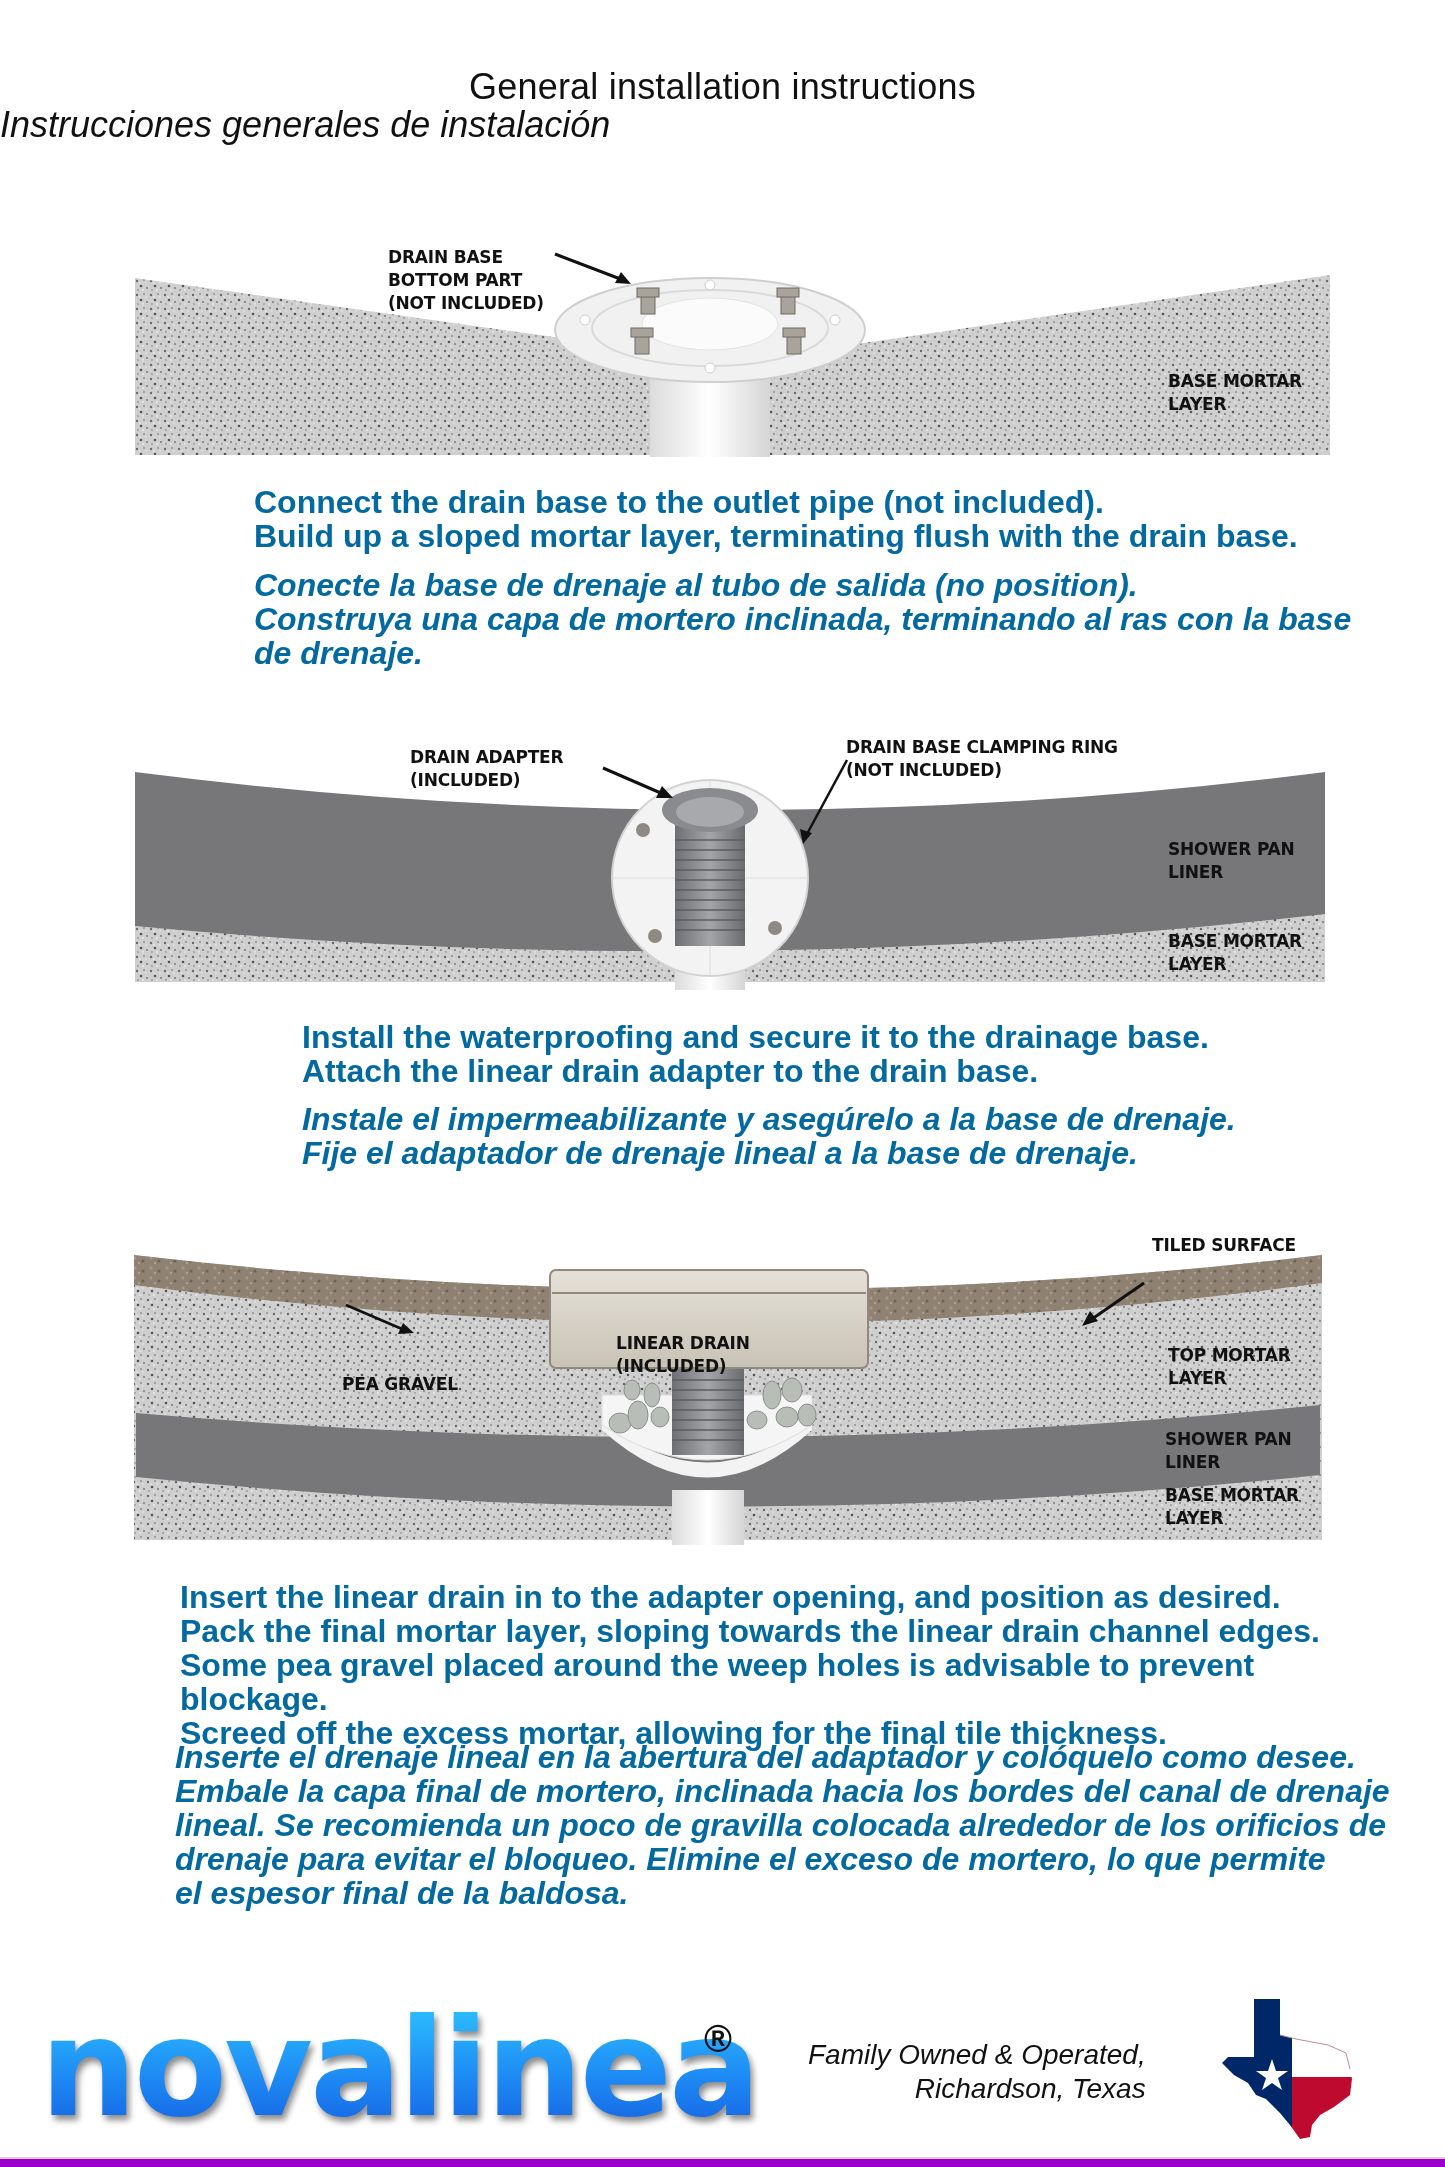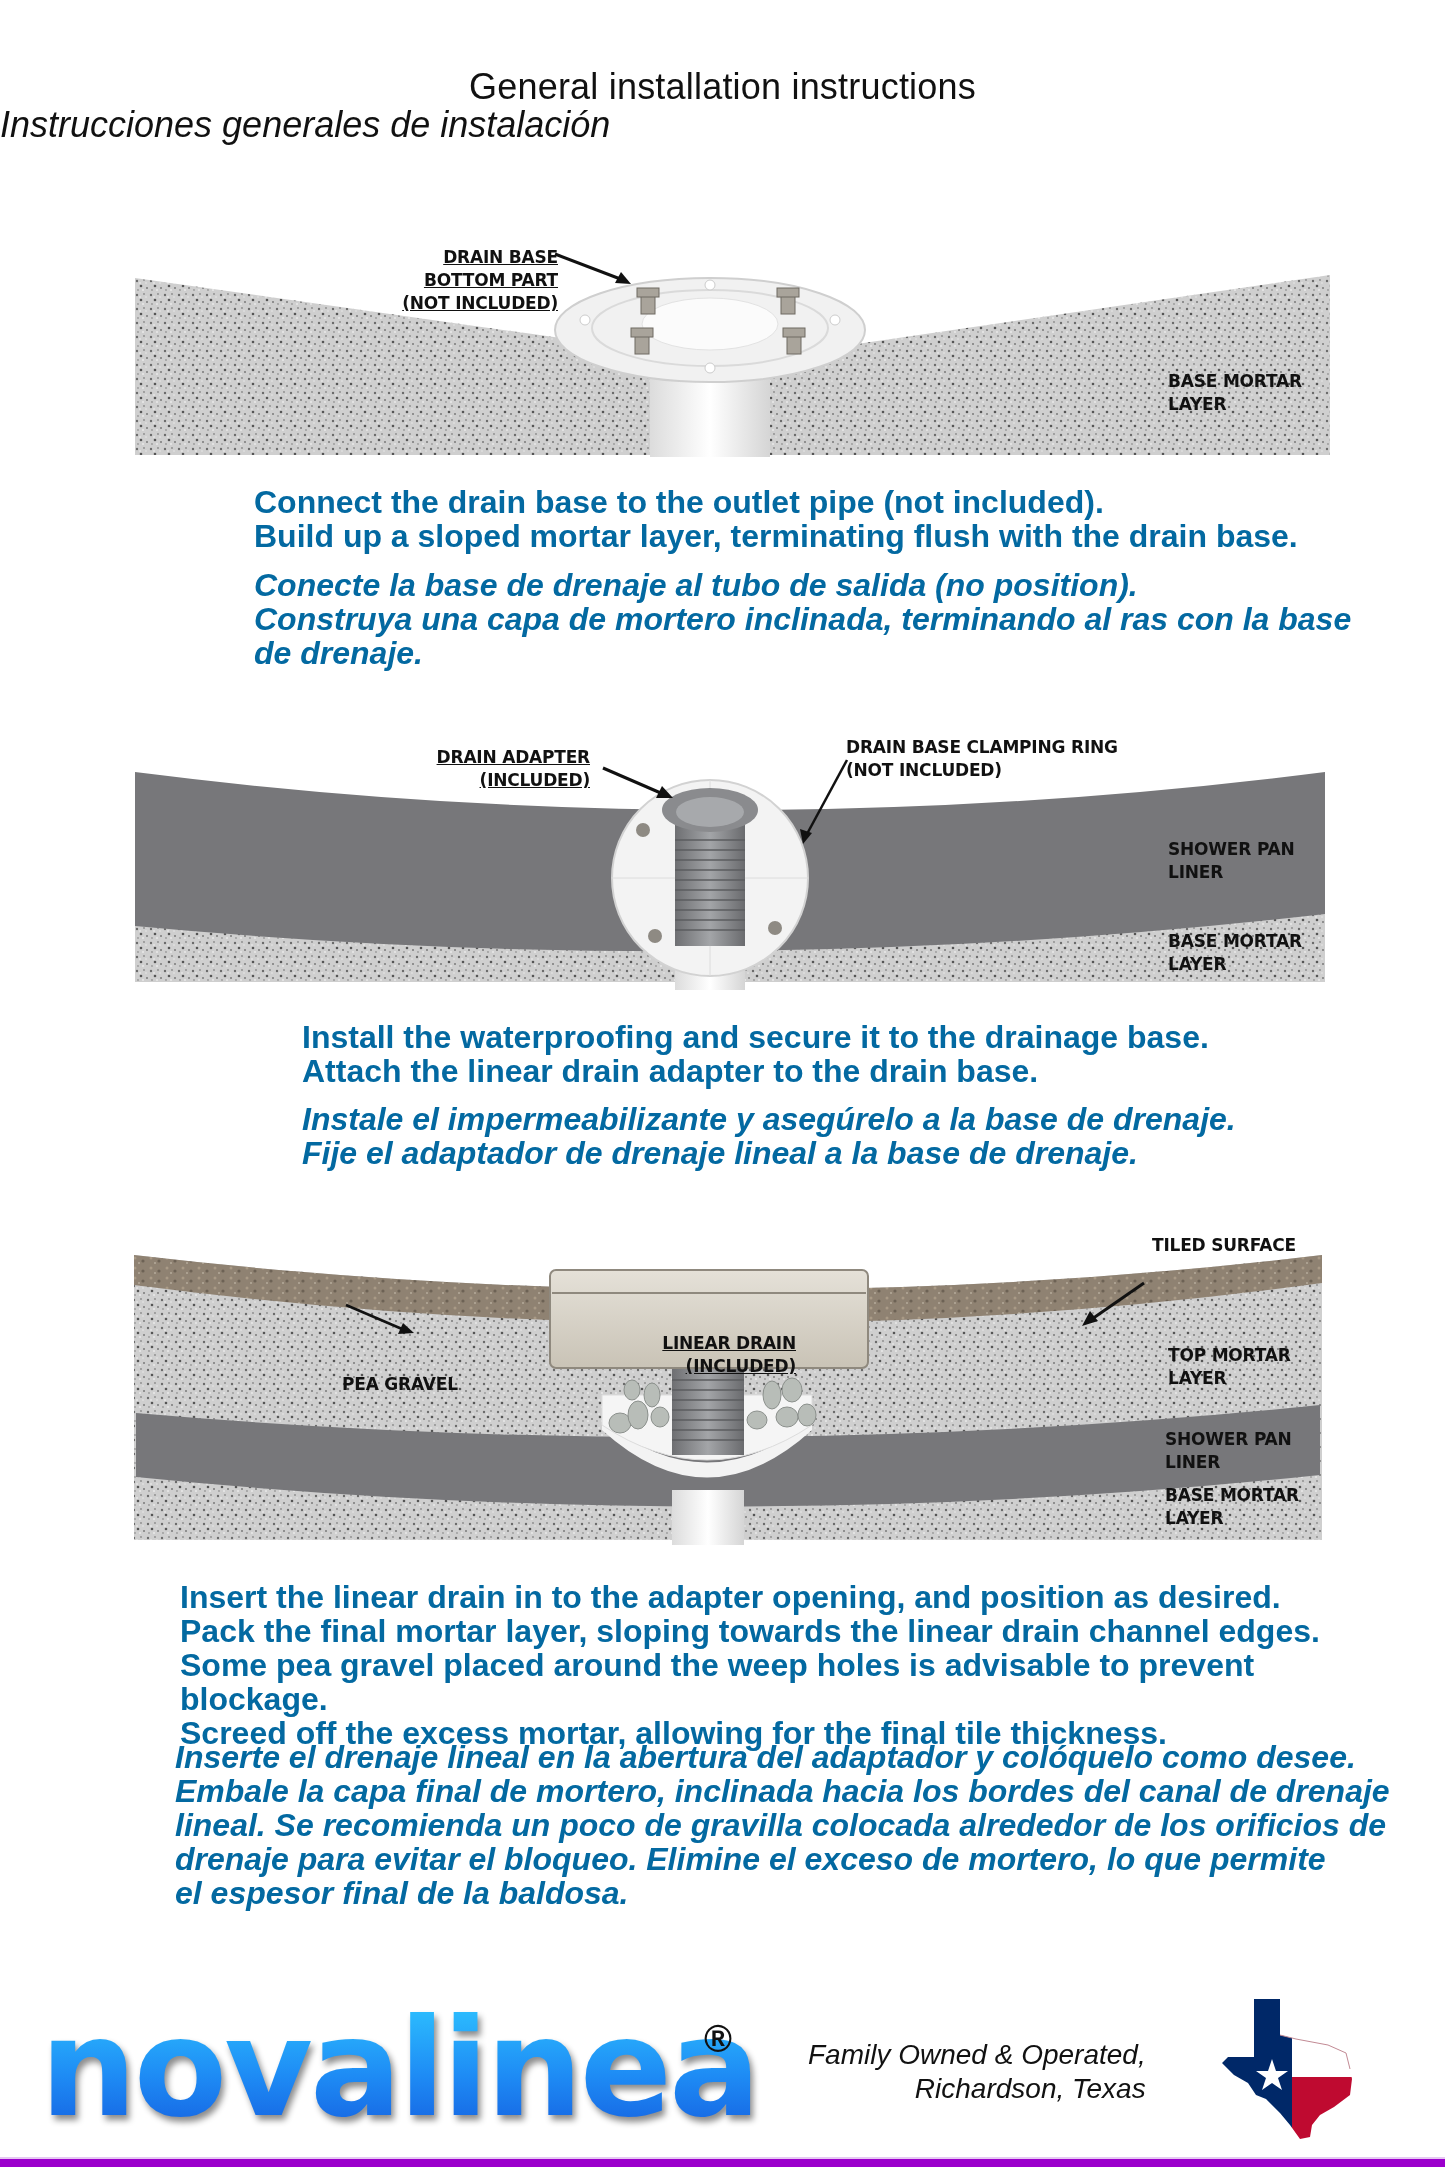--- a/index.html
+++ b/index.html
@@ -4,21 +4,21 @@
 <style>
   html, body { margin: 0; padding: 0; background: #ffffff; }
   body { width: 1445px; height: 2167px; position: relative; overflow: hidden;
          font-family: "Liberation Sans", "DejaVu Sans", sans-serif; color: #111; }
   .abs { position: absolute; }
   .title-en { top: 48px; left: 0; width: 1445px; text-align: center; font-size: 36px; font-weight: 300; letter-spacing: 0.2px; margin-top: 18px; }
   .title-es { top: 104px; left: 0; width: 1445px; font-size: 36px; font-style: italic; font-weight: 300; }
   .para { font-size: 32px; line-height: 34px; color: #0369a1; white-space: pre-line; font-weight: bold; }
   .para.it { font-style: italic; }
   .lbl { font-family: "DejaVu Sans", sans-serif; font-weight: bold; font-size: 17px; line-height: 23px; color: #111; white-space: pre-line; letter-spacing: -0.2px; }
-  .lbl.c { text-align: right; text-decoration: underline; }
+  .lbl.c { text-align: left; }
   svg.diag { position: absolute; }
   .logo { top: 2000px; left: 40px; font-family: "DejaVu Sans", sans-serif; font-size: 136px; font-weight: bold;
           letter-spacing: -3px; line-height: 1;
           background: linear-gradient(180deg, #2ec3ff 0%, #1e8cf5 55%, #1560e0 100%);
           -webkit-background-clip: text; background-clip: text; color: transparent;
           filter: drop-shadow(3px 5px 3px rgba(0,0,0,0.45)); }
   .reg { top: 2018px; left: 704px; font-size: 38px; font-weight: bold; color: #111; }
   .tagline { top: 2038px; left: 808px; font-size: 28px; font-style: italic; line-height: 34px; color: #111; white-space: pre-line; text-align: right; }
   .footer-bar { left: 0; bottom: 0; width: 1445px; height: 8px; background: #9b00cc; }
   .footer-bar-light { left: 0; bottom: 8px; width: 1445px; height: 2px; background: #e6c7f2; }

